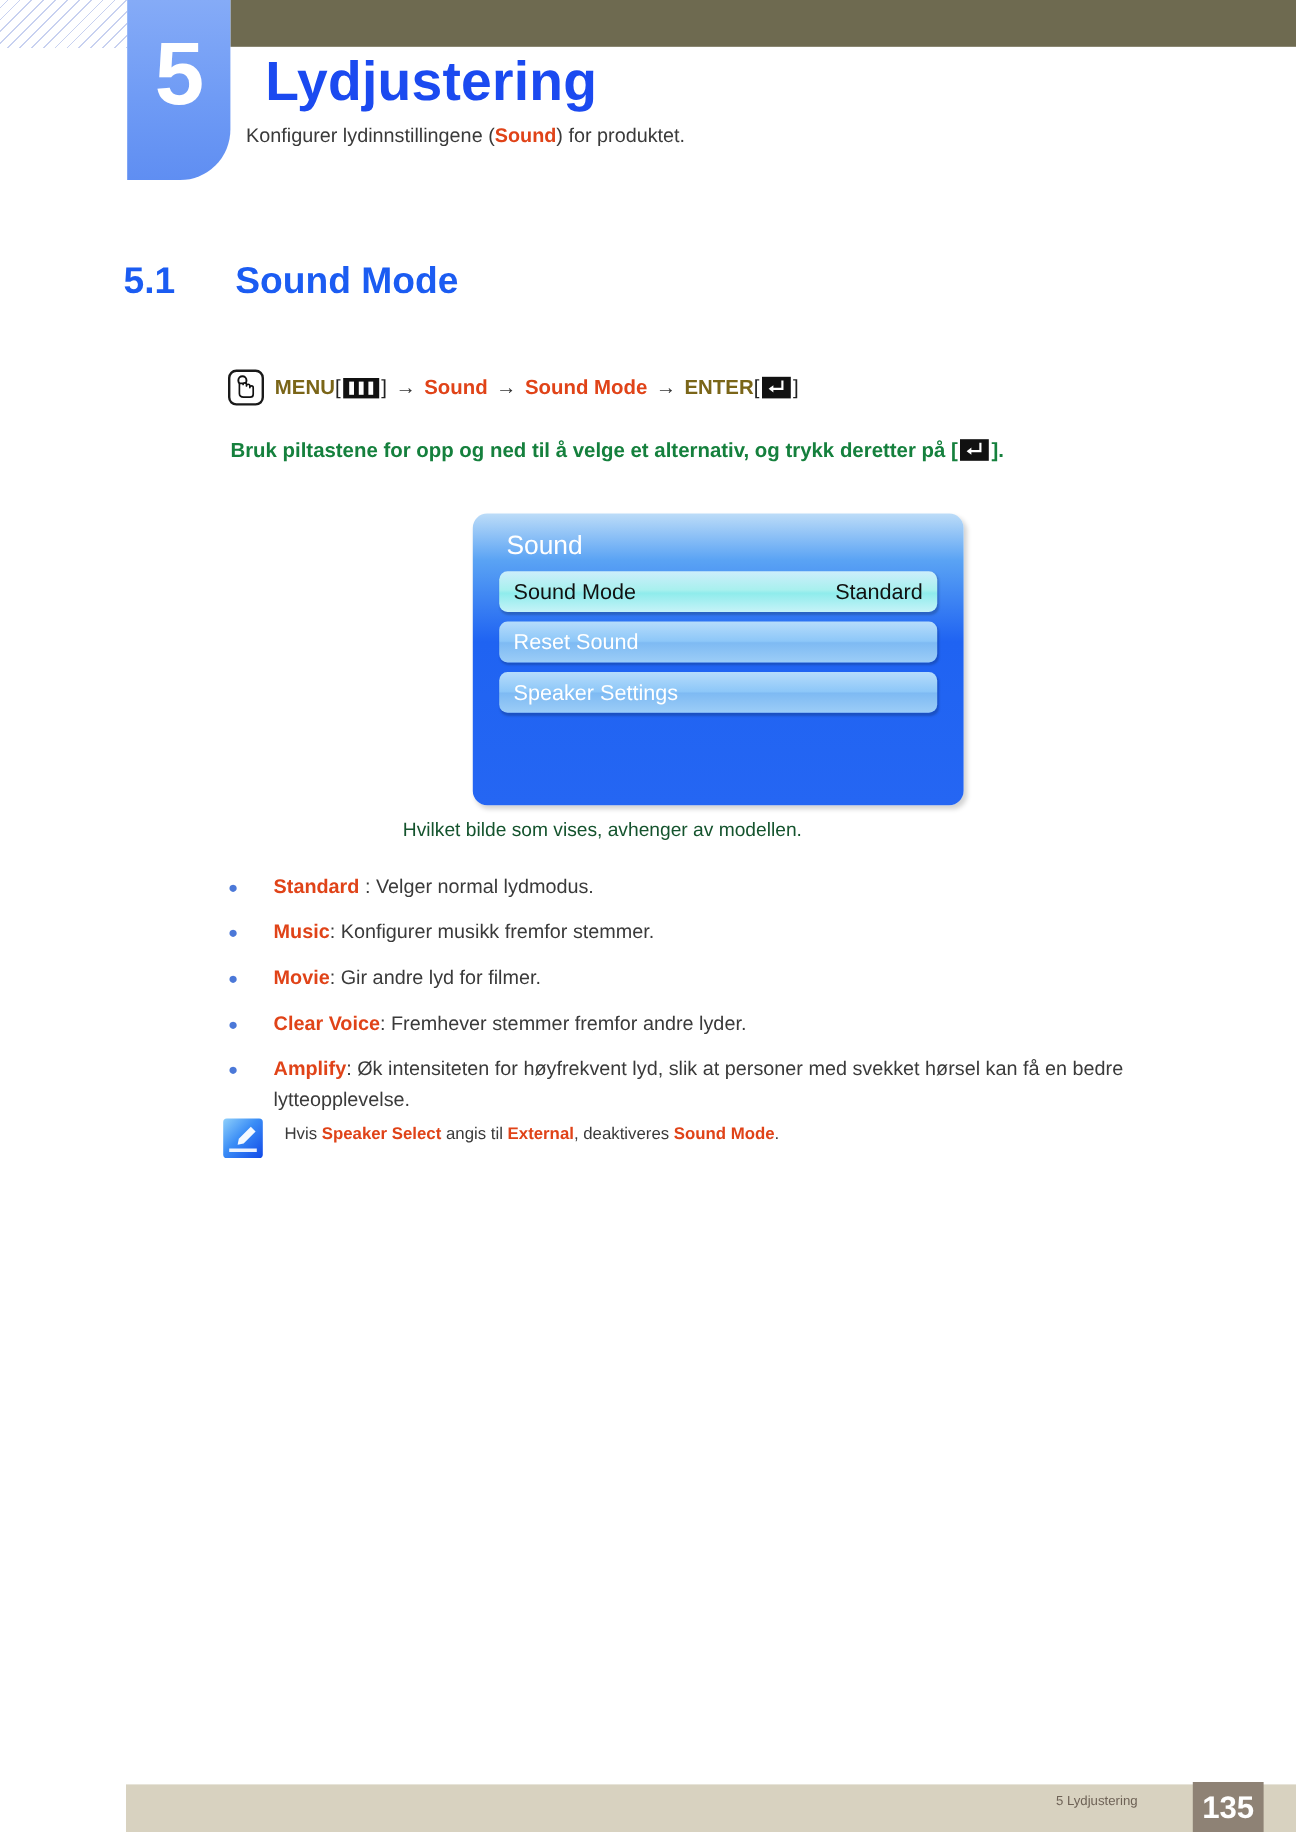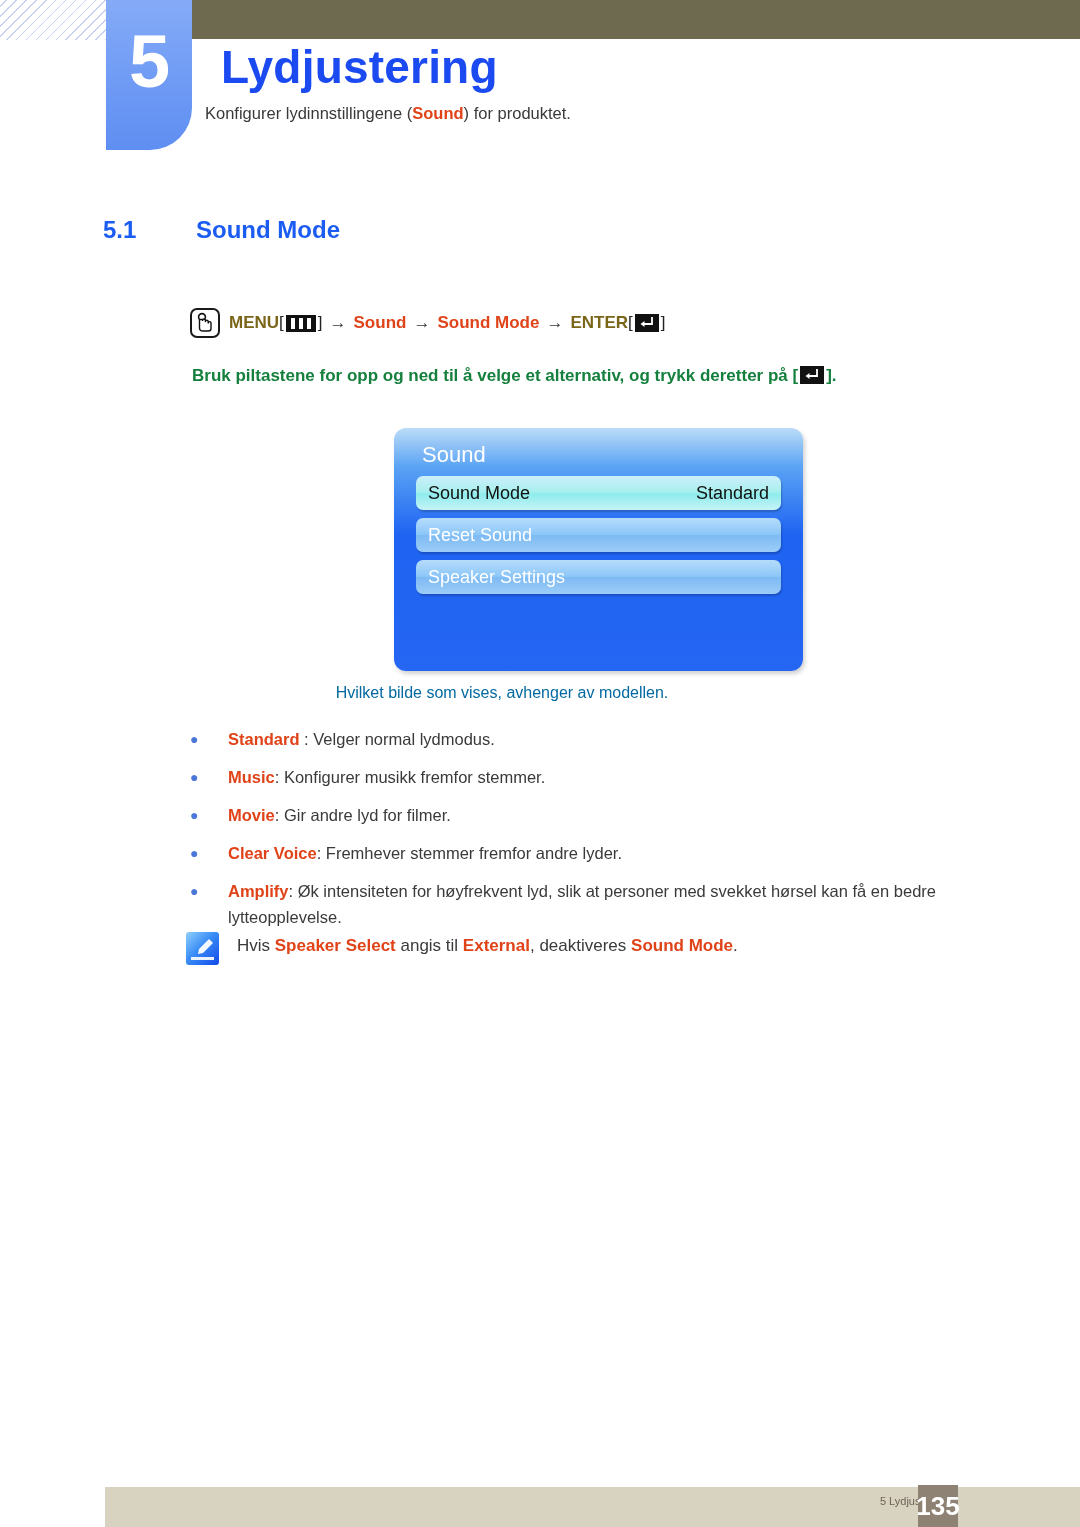--- a/index.html
+++ b/index.html
@@ -68,21 +68,21 @@
     left: 205px; top: 104px;
     font-size: 16.5px;
     color: #3a3a3a;
   }
 
   
   #section-head {
     position: absolute;
     left: 103px; top: 216px;
     color: #1b5cf2;
-    font-size: 24px;
+    font-size: 31px;
     font-weight: bold;
     display: flex;
     align-items: baseline;
   }
   #section-num { width: 93px; display:inline-block; }
 
   
   #menu-path {
     position: absolute;
     left: 190px; top: 308px;
@@ -178,21 +178,21 @@
     background: linear-gradient(to bottom, #cdeefb 0%, #a8f0ee 46%, #8fecec 54%, #c6f3f8 100%);
     color: #111111;
   }
   
   #osd-caption {
     position: absolute;
     left: 0; top: 684px;
     width: 1004px;
     text-align: center;
     font-size: 16px;
-    color: #0369a1;
+    color: #14532d;
   }
 
   
   #bullets {
     position: absolute;
     left: 190px; top: 727px;
     width: 810px;
   }
   .bullet {
     display: flex;
@@ -210,21 +210,21 @@
   }
   .bullet .btxt { flex: 1; }
   .bullet b { color: #e04318; }
 
   
   #note {
     position: absolute;
     left: 186px; top: 932px;
     display: flex;
     align-items: flex-start;
-    font-size: 17px;
+    font-size: 14px;
     color: #3a3a3a;
   }
   .note-icon {
     flex: none;
     width: 33px; height: 33px;
     border-radius: 3px;
     background: linear-gradient(135deg, #8fd0fb 0%, #3a8df6 45%, #1149e8 100%);
     position: relative;
     margin-right: 18px;
     overflow: hidden;
@@ -241,22 +241,22 @@
   }
   #footer-label {
     position: absolute;
     right: 132px; top: 1495px;
     font-size: 11px;
     font-weight: normal;
     color: #6e6256;
   }
   #page-num-box {
     position: absolute;
-    left: 918px; top: 1485px;
-    width: 40px; height: 42px;
+    left: 994px; top: 1485px;
+    width: 59px; height: 42px;
     background: #8e8275;
     display: flex;
     align-items: center;
     justify-content: center;
   }
   #page-num {
     color: #ffffff;
     font-size: 26px;
     font-weight: bold;
   }

